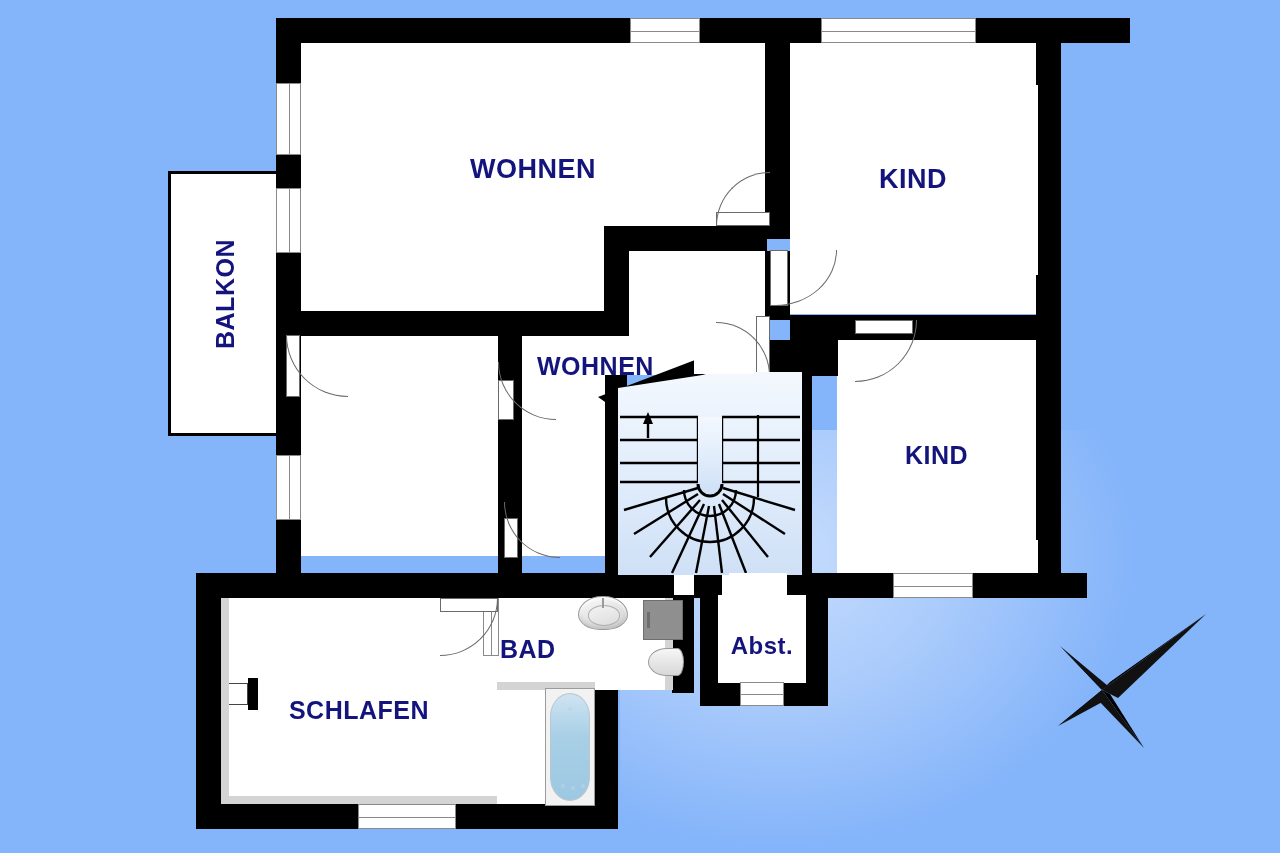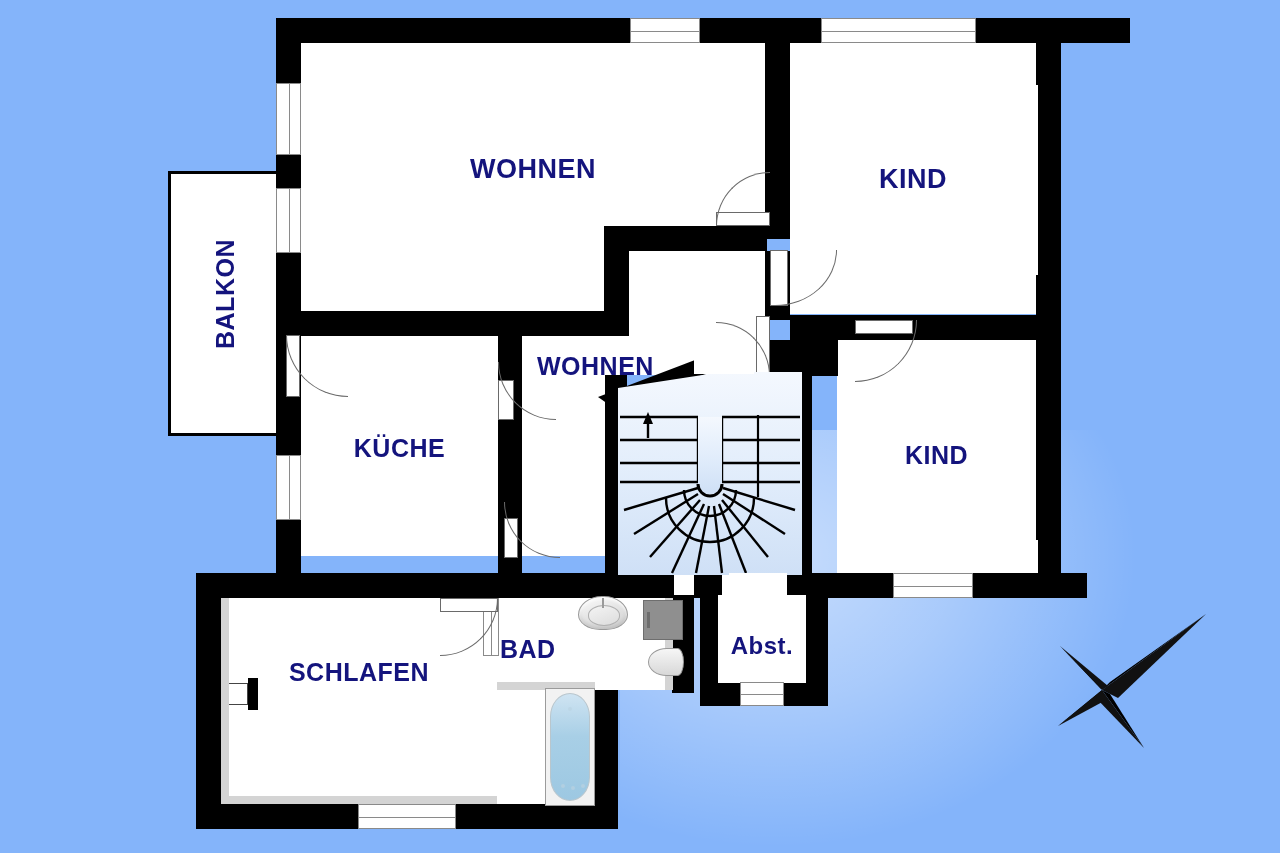--- a/index.html
+++ b/index.html
@@ -99,33 +99,32 @@
 
   <div class="room" style="left:301px;top:43px;width:464px;height:188px;"></div>
   <div class="room" style="left:301px;top:231px;width:303px;height:84px;"></div>
   <div class="label" style="left:301px;top:154px;width:464px;text-align:center;font-size:27px;">WOHNEN</div>
 
   <div class="room" style="left:790px;top:43px;width:246px;height:271px;"></div>
   <div class="room" style="left:1020px;top:85px;width:18px;height:190px;"></div>
   <div class="label" style="left:790px;top:164px;width:246px;text-align:center;font-size:27px;">KIND</div>
 
   <div class="room" style="left:301px;top:335px;width:197px;height:221px;"></div>
-  <div class="label" style="left:301px;top:434px;width:197px;text-align:center;font-size:25px;">KÜCHE</div>
 
   <div class="room" style="left:627px;top:250px;width:138px;height:70px;"></div>
   <div class="room" style="left:521px;top:320px;width:244px;height:55px;"></div>
   <div class="room" style="left:521px;top:335px;width:86px;height:221px;"></div>
   <div class="label" style="left:537px;top:352px;font-size:25px;">WOHNEN</div>
 
   <div class="room" style="left:837px;top:340px;width:199px;height:233px;"></div>
   <div class="room" style="left:1022px;top:540px;width:16px;height:33px;"></div>
   <div class="label" style="left:837px;top:441px;width:199px;text-align:center;font-size:25px;">KIND</div>
 
   <div class="room" style="left:221px;top:598px;width:276px;height:206px;"></div>
-  <div class="label" style="left:221px;top:658px;width:276px;text-align:center;font-size:25px;">SCHLAFEN</div>
+  <div class="label" style="left:221px;top:696px;width:276px;text-align:center;font-size:25px;">SCHLAFEN</div>
 
   <div class="room" style="left:497px;top:598px;width:176px;height:92px;"></div>
   <div class="room" style="left:497px;top:690px;width:98px;height:114px;"></div>
   <div class="label" style="left:500px;top:635px;font-size:25px;">BAD</div>
 
   <div class="room" style="left:718px;top:595px;width:88px;height:88px;"></div>
   <div class="label" style="left:718px;top:632px;width:88px;text-align:center;font-size:24px;">Abst.</div>
 
   <div class="wall" style="left:765px;top:43px;width:25px;height:196px;"></div>
   <div class="wall" style="left:301px;top:311px;width:327px;height:25px;"></div>

